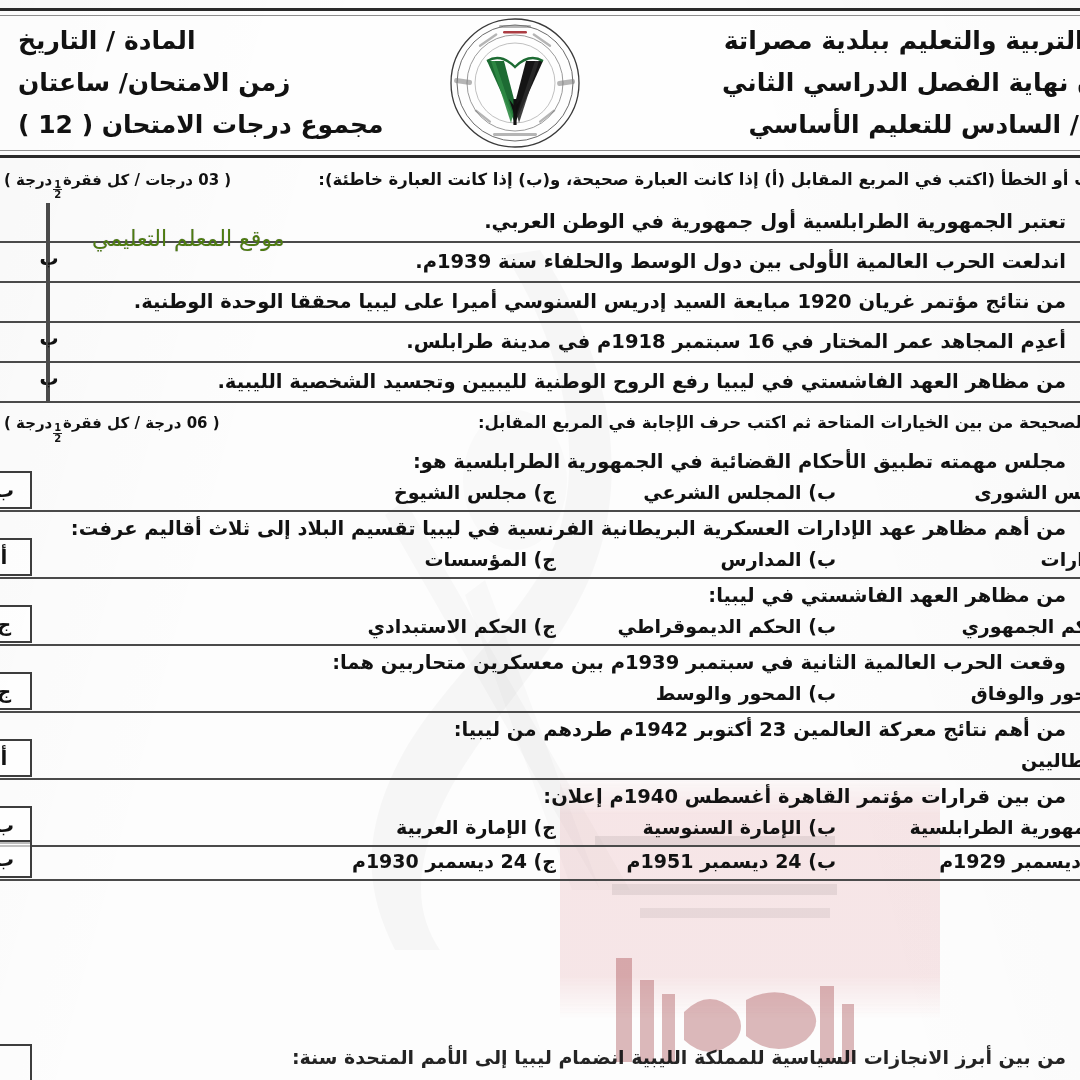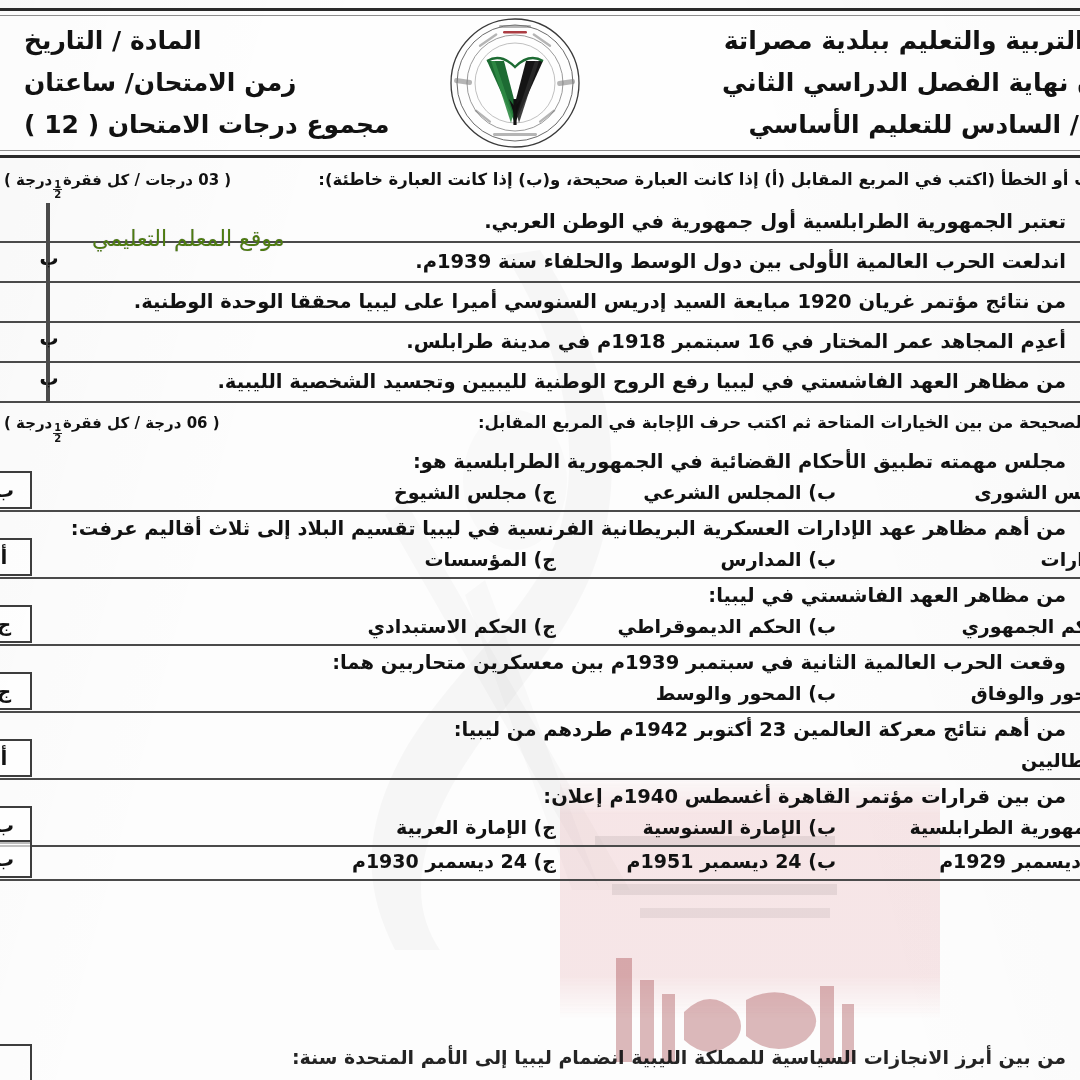--- a/index.html
+++ b/index.html
@@ -116,21 +116,21 @@
   #hdr-right .ln { margin-right: -90px; }
 
   #hdr-logo-wrap {
     width: 170px;
     display: flex;
     align-items: center;
     justify-content: center;
   }
   #hdr-left {
     flex: 1;
-    padding-left: 24px;
+    padding-left: 18px;
     box-sizing: border-box;
     text-align: left;
     font-weight: bold;
     font-size: 25px;
     line-height: 42px;
     white-space: nowrap;
     direction: rtl;
   }
   #hdr-left .ln { display: block; text-align: left; }
 

